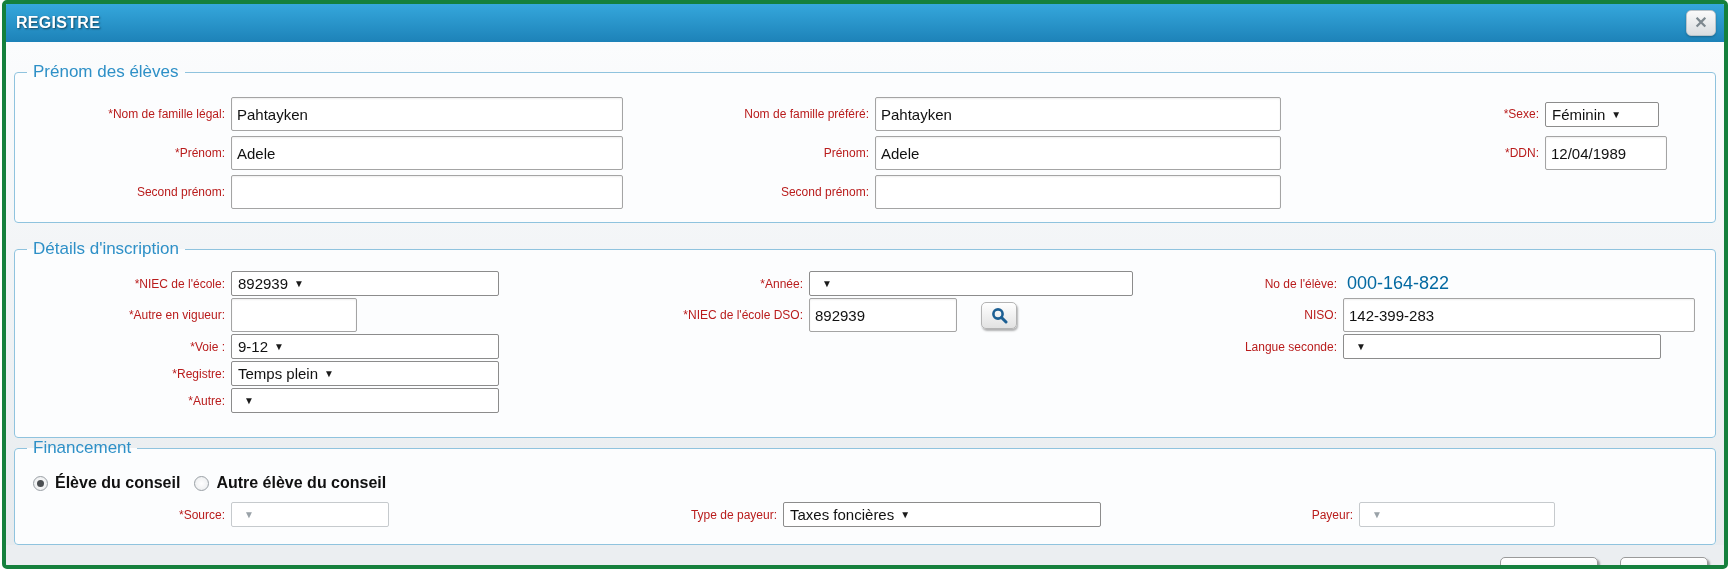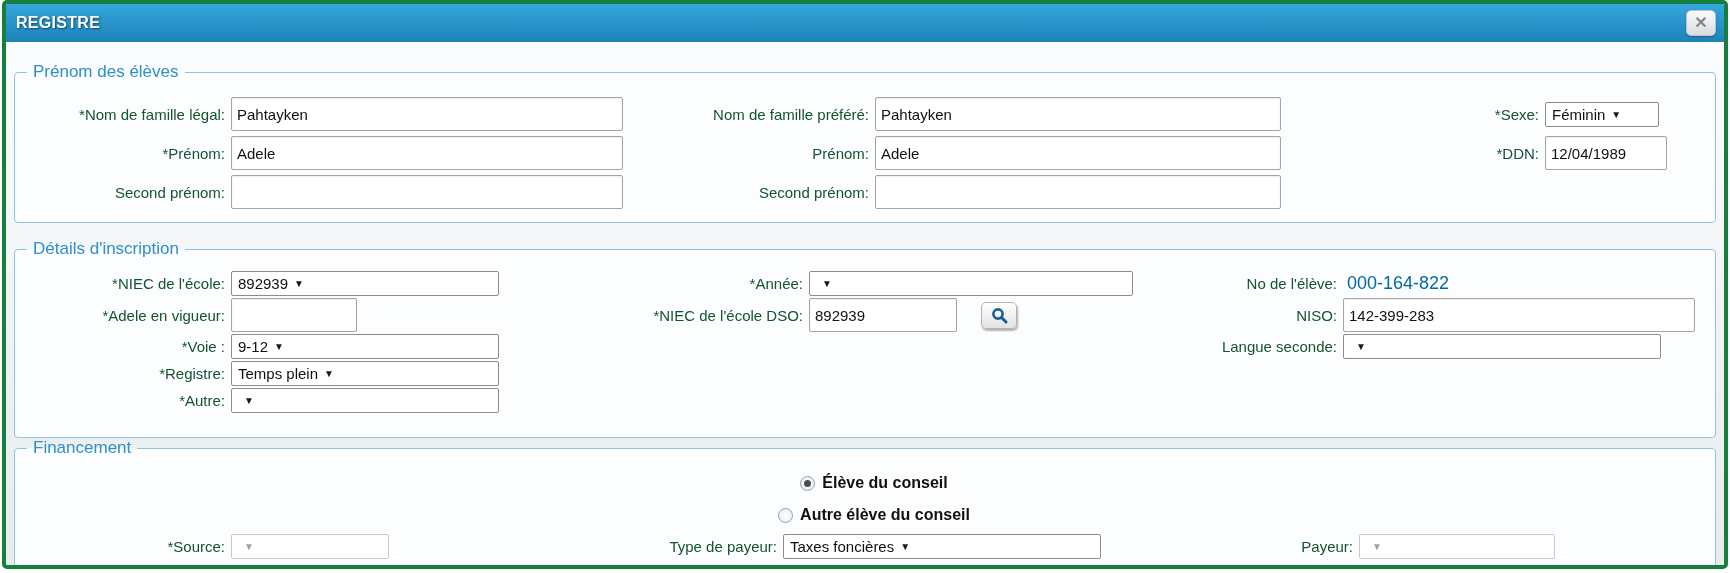--- a/index.html
+++ b/index.html
@@ -30,21 +30,21 @@
   .content { flex:1 1 auto; padding:20px 0 0; background:linear-gradient(#fbfcfd, #e7ebee); }
   fieldset {
     border:1px solid #8fc3de; border-radius:4px; margin:0 8px 0;
     padding:10px 0 8px; background:#fcfdfe;
   }
   fieldset.fs2 { margin-top:16px; padding-bottom:22px; }
   fieldset.fs3 { margin-top:0; padding-bottom:12px; }
   legend { color:#2e90c7; font-size:17px; padding:0 6px; margin-left:12px; }
   .row { display:flex; align-items:center; margin:5px 0; }
   .fs2 .row { margin:2px 0; }
-  .lbl { text-align:right; padding-right:6px; color:#14532d; font-size:15px; white-space:nowrap; }
+  .lbl { text-align:right; padding-right:6px; color:#b91c1c; font-size:12px; white-space:nowrap; }
   
   .fs1 .lblA{width:216px} .fs1 .fldA{width:392px}
   .fs1 .lblB{width:252px} .fs1 .fldB{width:406px}
   .fs1 .lblC{flex:1}      .fs1 .fldC{width:124px; margin-right:46px}
   .fs2 .lblA{width:216px} .fs2 .fldA{width:272px}
   .fs2 .lblB{width:306px} .fs2 .fldB{width:336px}
   .fs2 .lblC{flex:1}      .fs2 .fldC{width:352px; margin-right:20px}
   .fs3 .lblA{width:216px} .fs3 .fldA{width:170px}
   .fs3 .lblB{width:382px} .fs3 .fldB{width:322px}
   .fs3 .lblC{flex:1}      .fs3 .fldC{width:200px; margin-right:156px}
@@ -68,21 +68,21 @@
   .sel-114{width:114px} .sel-158{width:158px} .sel-196{width:196px}
   
   .icon-btn {
     width:36px; height:27px; margin-left:24px; border:1px solid #b4b4b4; border-radius:5px;
     background:linear-gradient(#ffffff,#e2e2e2); display:flex; align-items:center;
     justify-content:center; cursor:pointer; box-shadow:1px 2px 2px rgba(0,0,0,.3);
   }
   
   .static-val { font-size:18px; color:#0369a1; padding-left:4px; }
   
-  .radio-row { padding-left:18px; margin:6px 0 10px; display:flex; align-items:center; gap:14px;flex-direction:column; }
+  .radio-row { padding-left:18px; margin:6px 0 10px; display:flex; align-items:center; gap:14px; }
   .radio { display:flex; align-items:center; gap:7px; cursor:pointer; }
   .radio-circle {
     width:15px; height:15px; border-radius:50%; border:1px solid #9aa0a5;
     background:radial-gradient(#ffffff,#e8eaec); display:flex; align-items:center; justify-content:center;
   }
   .radio-circle .dot { width:7px; height:7px; border-radius:50%; background:#4b4f52; }
   .radio-label { font-size:16px; font-weight:bold; color:#111; }
   
   .footer {
     flex:0 0 54px; background:#ebeef1; display:flex; align-items:center;
@@ -157,21 +157,21 @@
             <span></span>
             <span class="arrow">▼</span>
           </div>
         </span>
         <span class="lbl lblC">No de l'élève:</span>
         <span class="fldC">
           <span class="static-val">000-164-822</span>
         </span>
       </div>
       <div class="row">
-        <span class="lbl lblA">*Adele en vigueur:</span>
+        <span class="lbl lblA">*Autre en vigueur:</span>
         <span class="fldA"><input class="text-input w-date" value="" style=""></span>
         <span class="lbl lblB">*NIEC de l'école DSO:</span>
         <span class="fldB" style="display:flex;align-items:center;">
           <input class="text-input w-dso" value="892939" style="">
           <button class="icon-btn">
             <svg width="17" height="17" viewBox="0 0 17 17">
               <circle cx="7" cy="7" r="4.6" fill="none" stroke="#1c5f93" stroke-width="2.6"></circle>
               <line x1="10.5" y1="10.5" x2="15" y2="15" stroke="#1c5f93" stroke-width="3" stroke-linecap="round"></line>
             </svg>
           </button>

